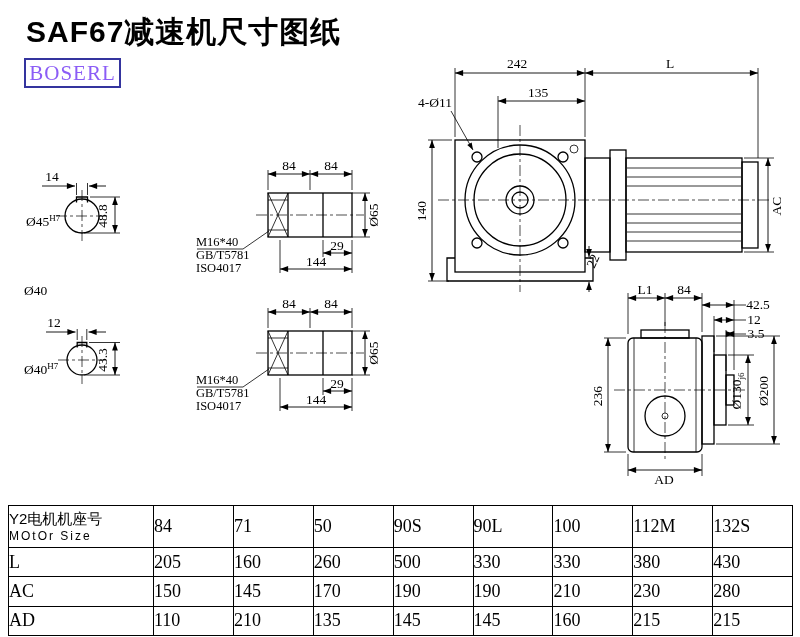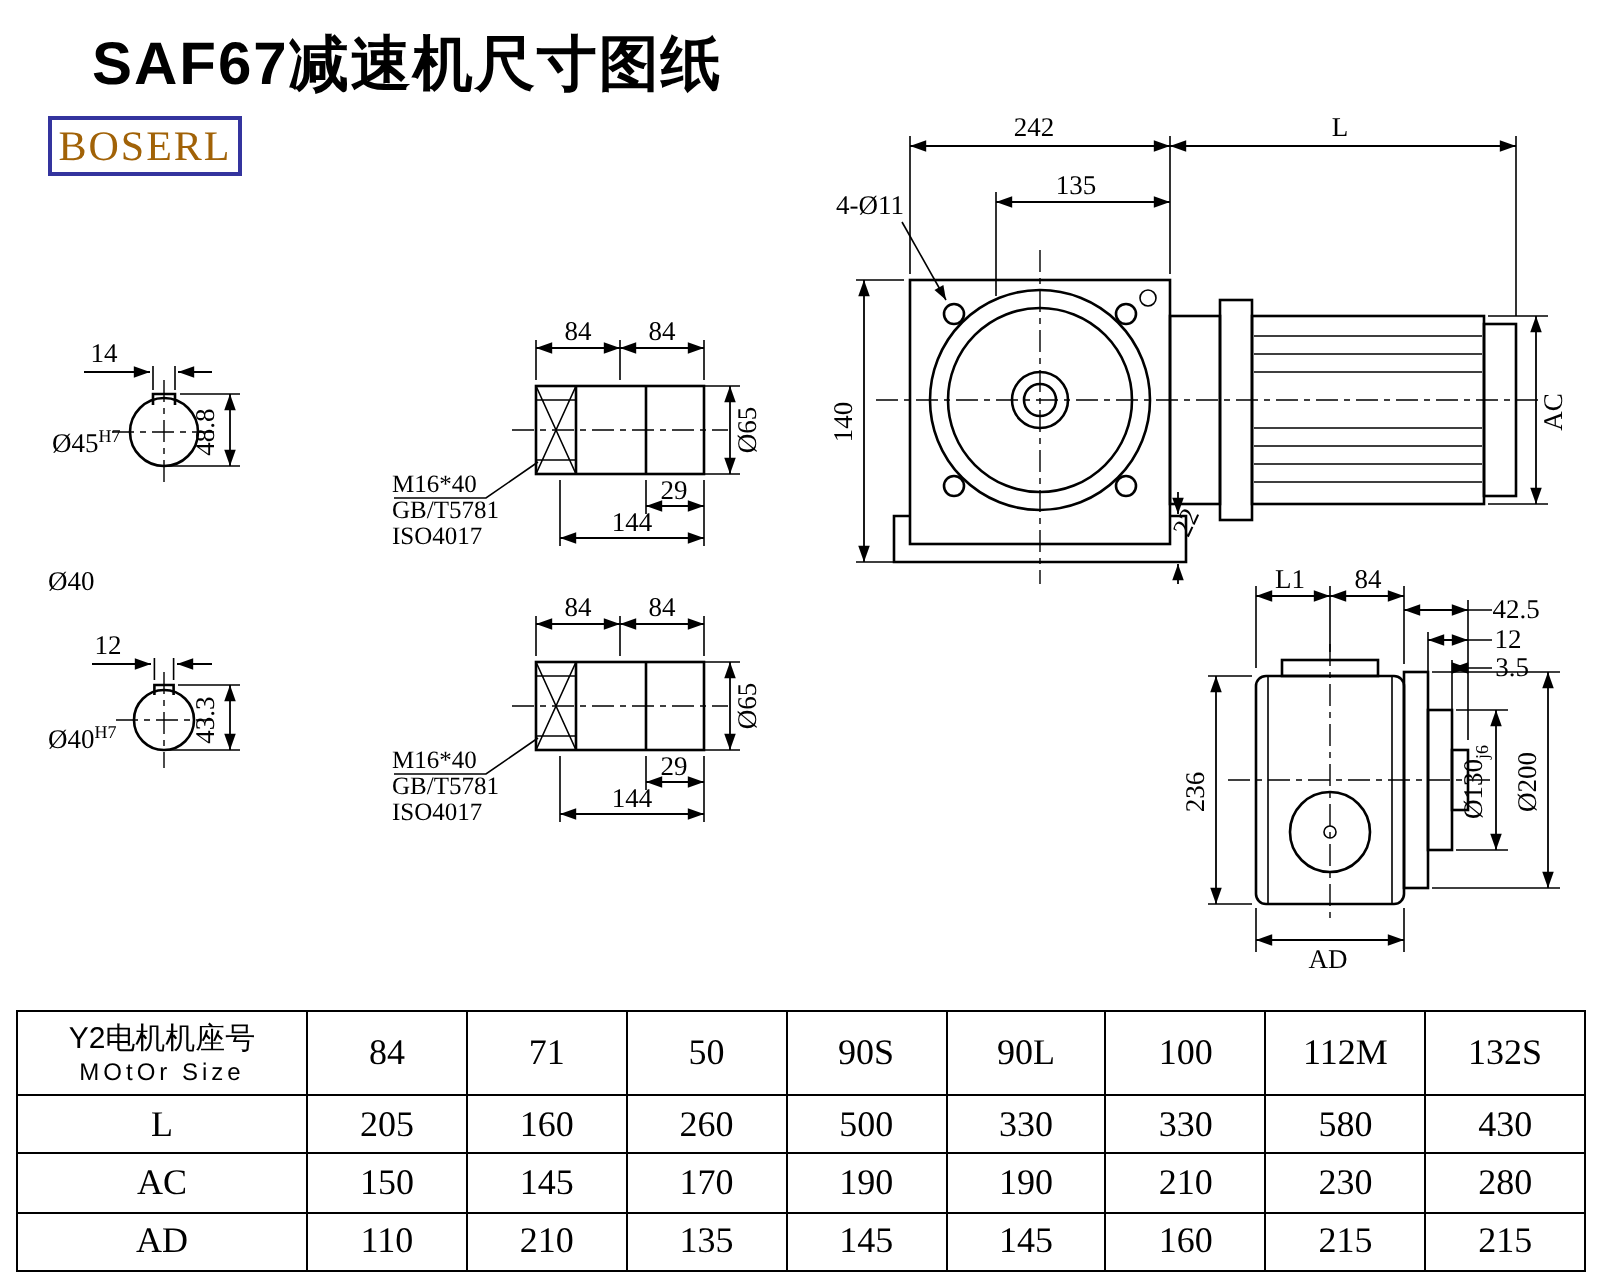--- a/index.html
+++ b/index.html
@@ -1,33 +1,33 @@
 <!DOCTYPE html>
 <html><head>
 <meta charset="utf-8">
 <style>
   * { margin:0; padding:0; box-sizing:border-box; }
   html,body { width:800px; height:637px; background:#fff; overflow:hidden; }
   body { font-family:"Liberation Sans", sans-serif; position:relative; color:#000; }
-  .title { position:absolute; left:26px; top:12px; font-size:30px; font-weight:bold; letter-spacing:1px;margin-left:20px; }
+  .title { position:absolute; left:26px; top:12px; font-size:30px; font-weight:bold; letter-spacing:1px; }
   .logo { position:absolute; left:24px; top:58px; width:97px; height:30px; border:2px solid #34349e;
           display:flex; align-items:center; justify-content:center; background:#fff; }
-  .logo span { font-family:"Liberation Serif", serif; font-size:21px; color:#a16207; letter-spacing:1px; }
+  .logo span { font-family:"Liberation Serif", serif; font-size:21px; color:#8b5cf6; letter-spacing:1px; }
   svg.drawing { position:absolute; left:0; top:0; }
   .ln   { stroke:#000; stroke-width:1.3; fill:none; }
   .thin { stroke:#000; stroke-width:0.8; fill:none; }
   .dim  { stroke:#000; stroke-width:0.9; fill:none; }
   .cl   { stroke:#000; stroke-width:0.7; fill:none; stroke-dasharray:11 3 3 3; }
   text  { font-family:"Liberation Serif", serif; fill:#000; }
   .dt { font-size:13.5px; }
   .ds { font-size:12.5px; }
   .sup { font-size:9px; }
   .table-wrap { position:absolute; left:8px; top:505px; width:785px; height:131px; }
   table { border-collapse:collapse; width:100%; height:100%; table-layout:fixed; background:#fff; }
-  td { border:1.4px solid #000; text-align:center; vertical-align:middle;
+  td { border:1.4px solid #000; vertical-align:middle;
        font-family:"Liberation Serif", serif; font-size:18px; }
   td.hdr-cell { font-family:"Liberation Sans", sans-serif; }
   .hdr-cn { font-size:15px; }
   .hdr-en { font-size:12px; letter-spacing:2px; }
 </style>
 </head>
 <body>
 
 <div class="title">SAF67减速机尺寸图纸</div>
 <div class="logo">
@@ -209,21 +209,21 @@
         <td>132S</td>
       </tr>
       <tr>
         <td>L</td>
         <td>205</td>
         <td>160</td>
         <td>260</td>
         <td>500</td>
         <td>330</td>
         <td>330</td>
-        <td>580</td>
+        <td>380</td>
         <td>430</td>
       </tr>
       <tr>
         <td>AC</td>
         <td>150</td>
         <td>145</td>
         <td>170</td>
         <td>190</td>
         <td>190</td>
         <td>210</td>

